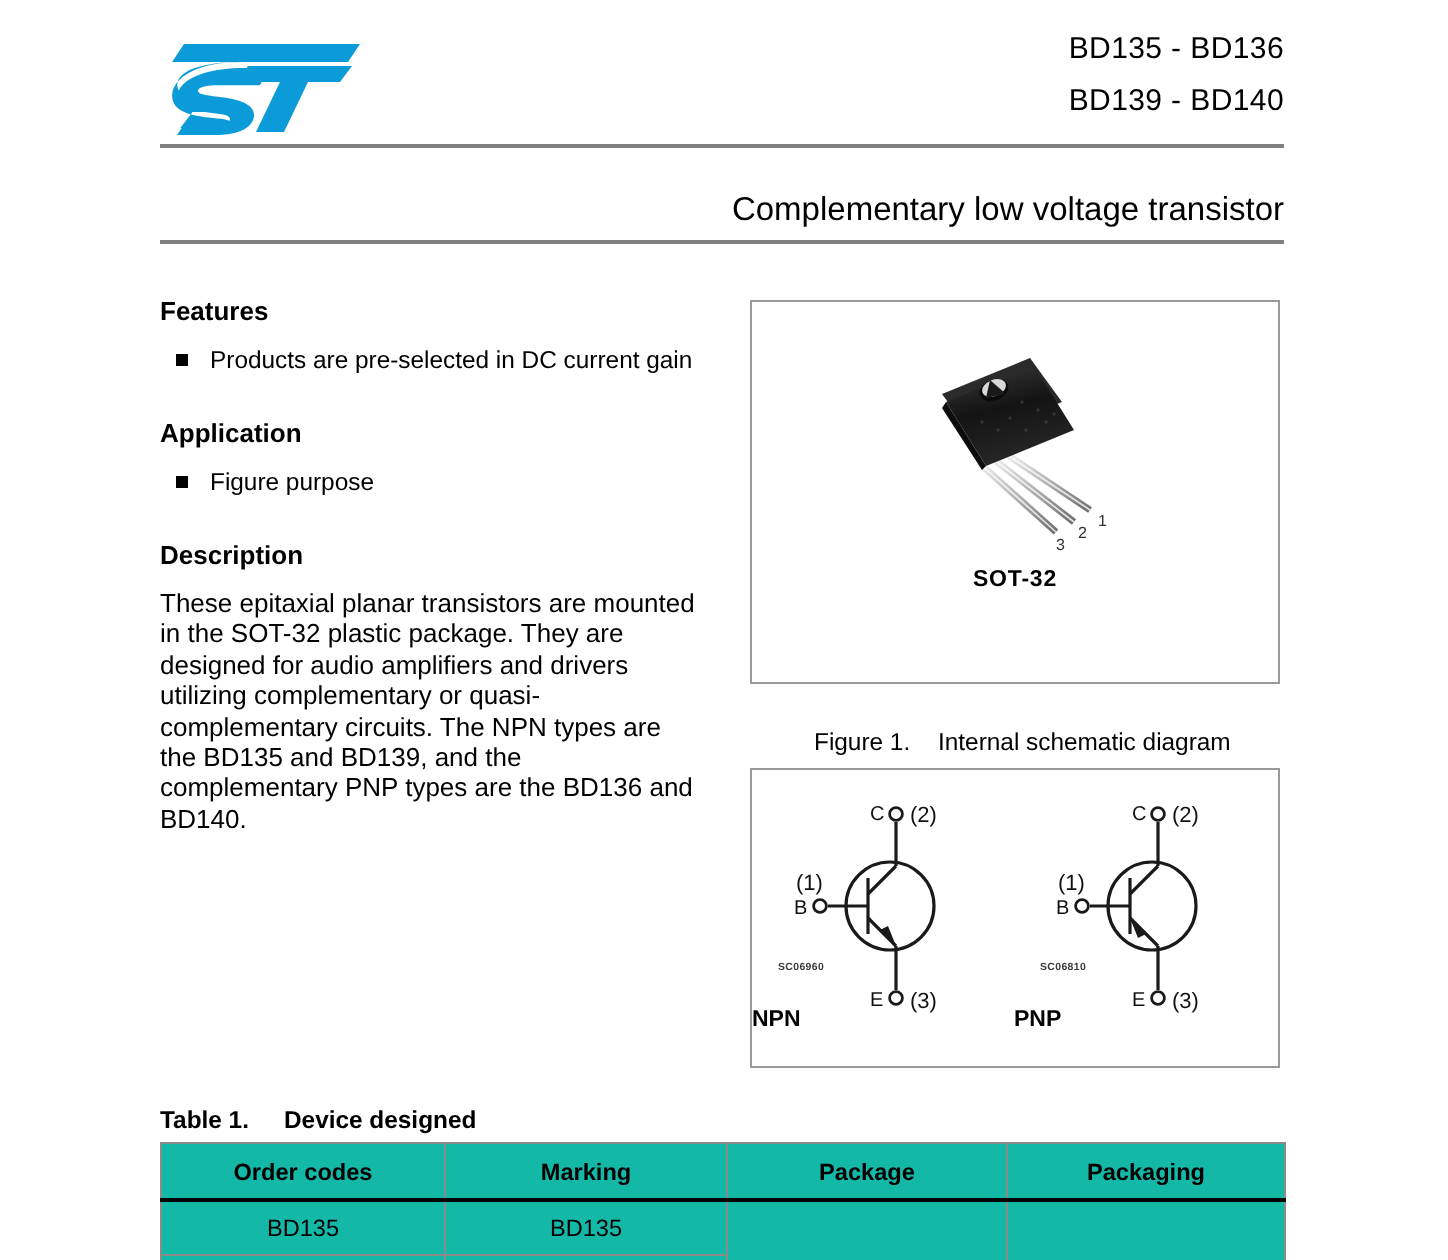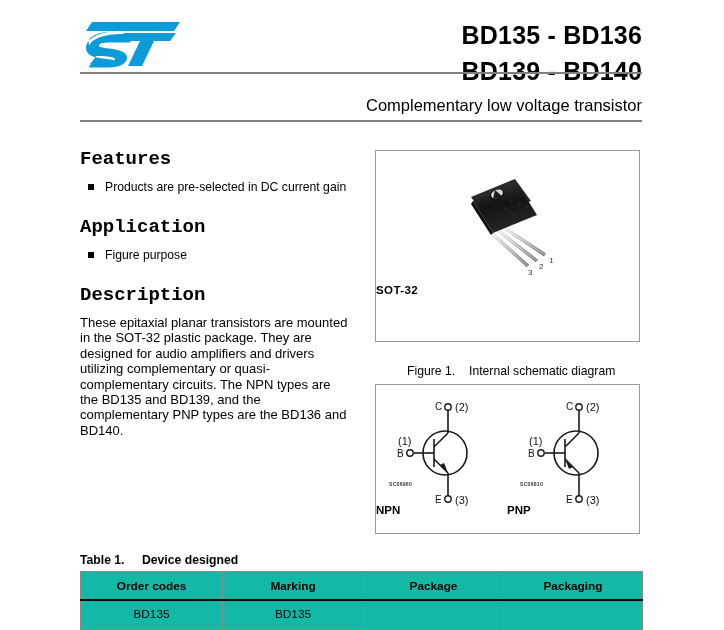--- a/index.html
+++ b/index.html
@@ -24,26 +24,25 @@
     width: 104px;
     height: 48px;
   }
   #header-titles {
     position: absolute;
     right: 82px;
     top: 12px;
     text-align: right;
   }
   .hdr-title {
-    font-size: 25px;
-    font-weight: bold;
+    font-size: 15px;
+    font-weight: normal;
     letter-spacing: 0.2px;
     line-height: 26px;
     white-space: nowrap;
-    margin-top: 10px;
   }
   #rule-top {
     position: absolute;
     left: 80px;
     top: 72px;
     width: 562px;
     height: 2px;
     background: #808080;
   }
   #subtitle {
@@ -63,24 +62,23 @@
   }
 
   
   #left-col {
     position: absolute;
     left: 80px;
     top: 148px;
     width: 272px;
   }
   .sec-head {
-    font-size: 19px;
+    font-size: 13px;
     font-weight: bold;
     margin: 0 0 9px 0;
-    font-family: Liberation Mono, monospace;
   }
   .sec-head.spaced { margin-top: 21px; }
   .bullet-row {
     display: flex;
     align-items: flex-start;
     margin: 0 0 4px 0;
   }
   .bullet-sq {
     width: 6px;
     height: 6px;
@@ -116,20 +114,21 @@
     top: 20px;
     transform: translateX(-50%);
     width: 150px;
     height: 110px;
   }
   #package-name {
     position: absolute;
     left: 0;
     right: 0;
     top: 133px;
+    text-align: center;
     font-size: 11.5px;
     font-weight: bold;
     letter-spacing: 0.4px;
   }
 
   
   #fig1-caption {
     position: absolute;
     left: 375px;
     top: 364px;

